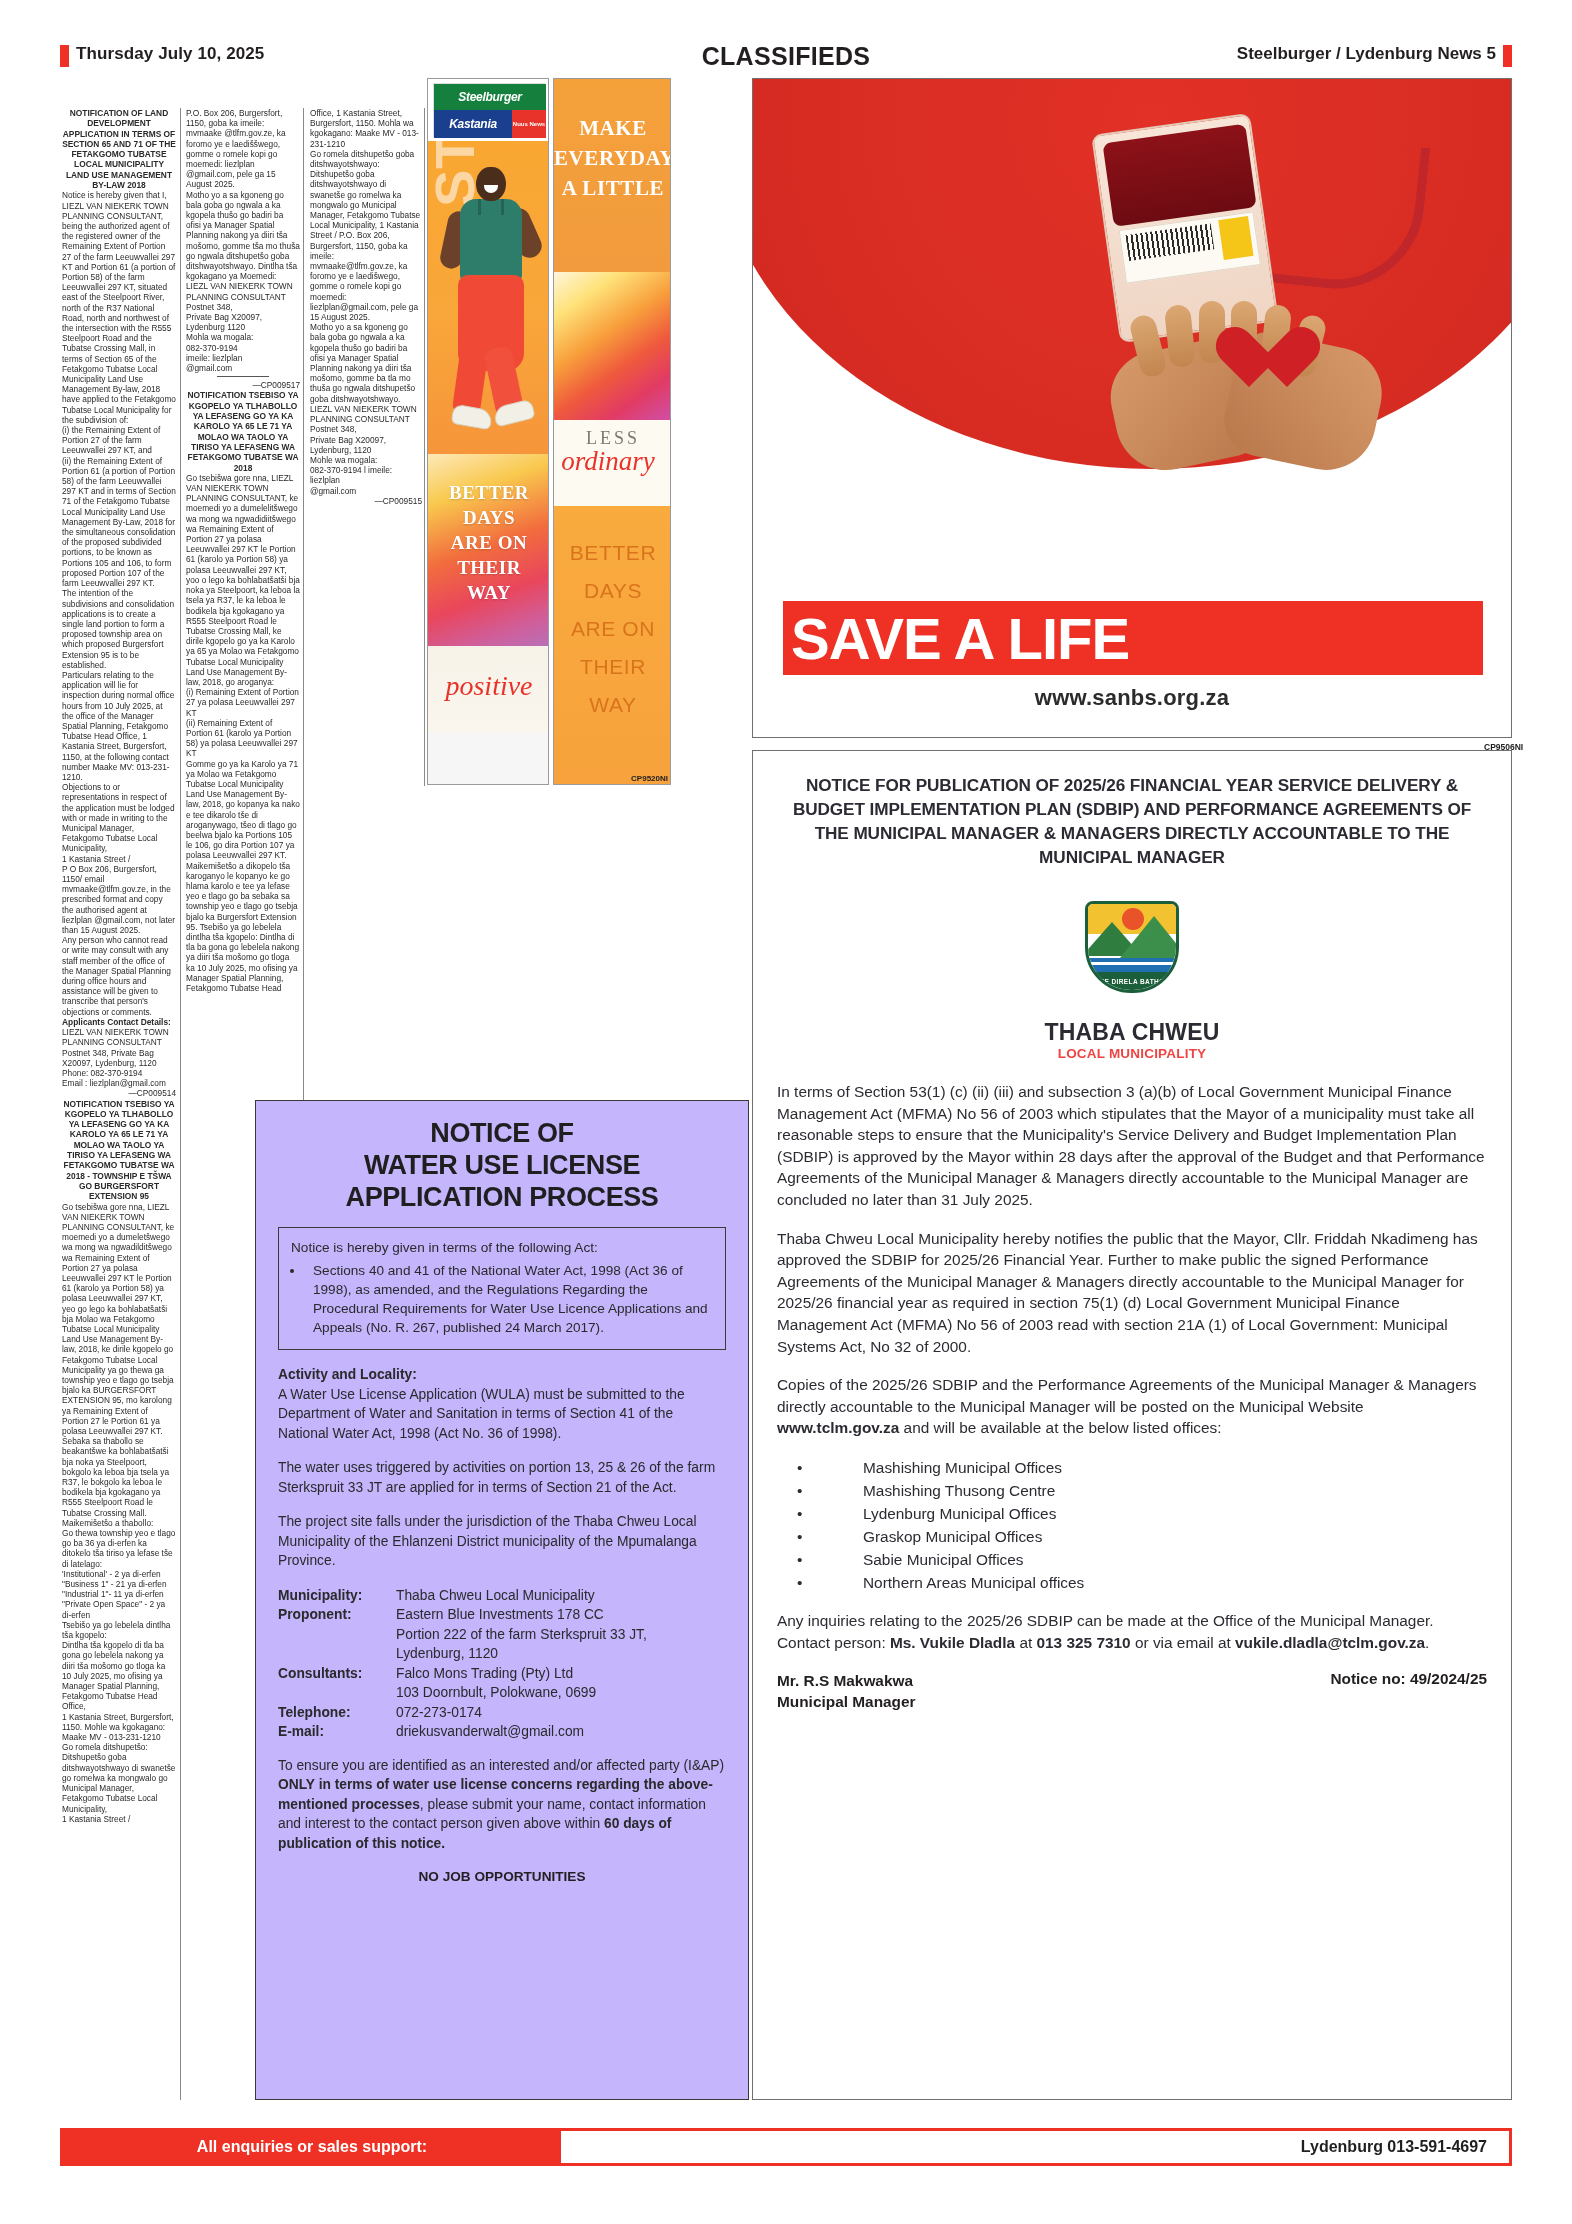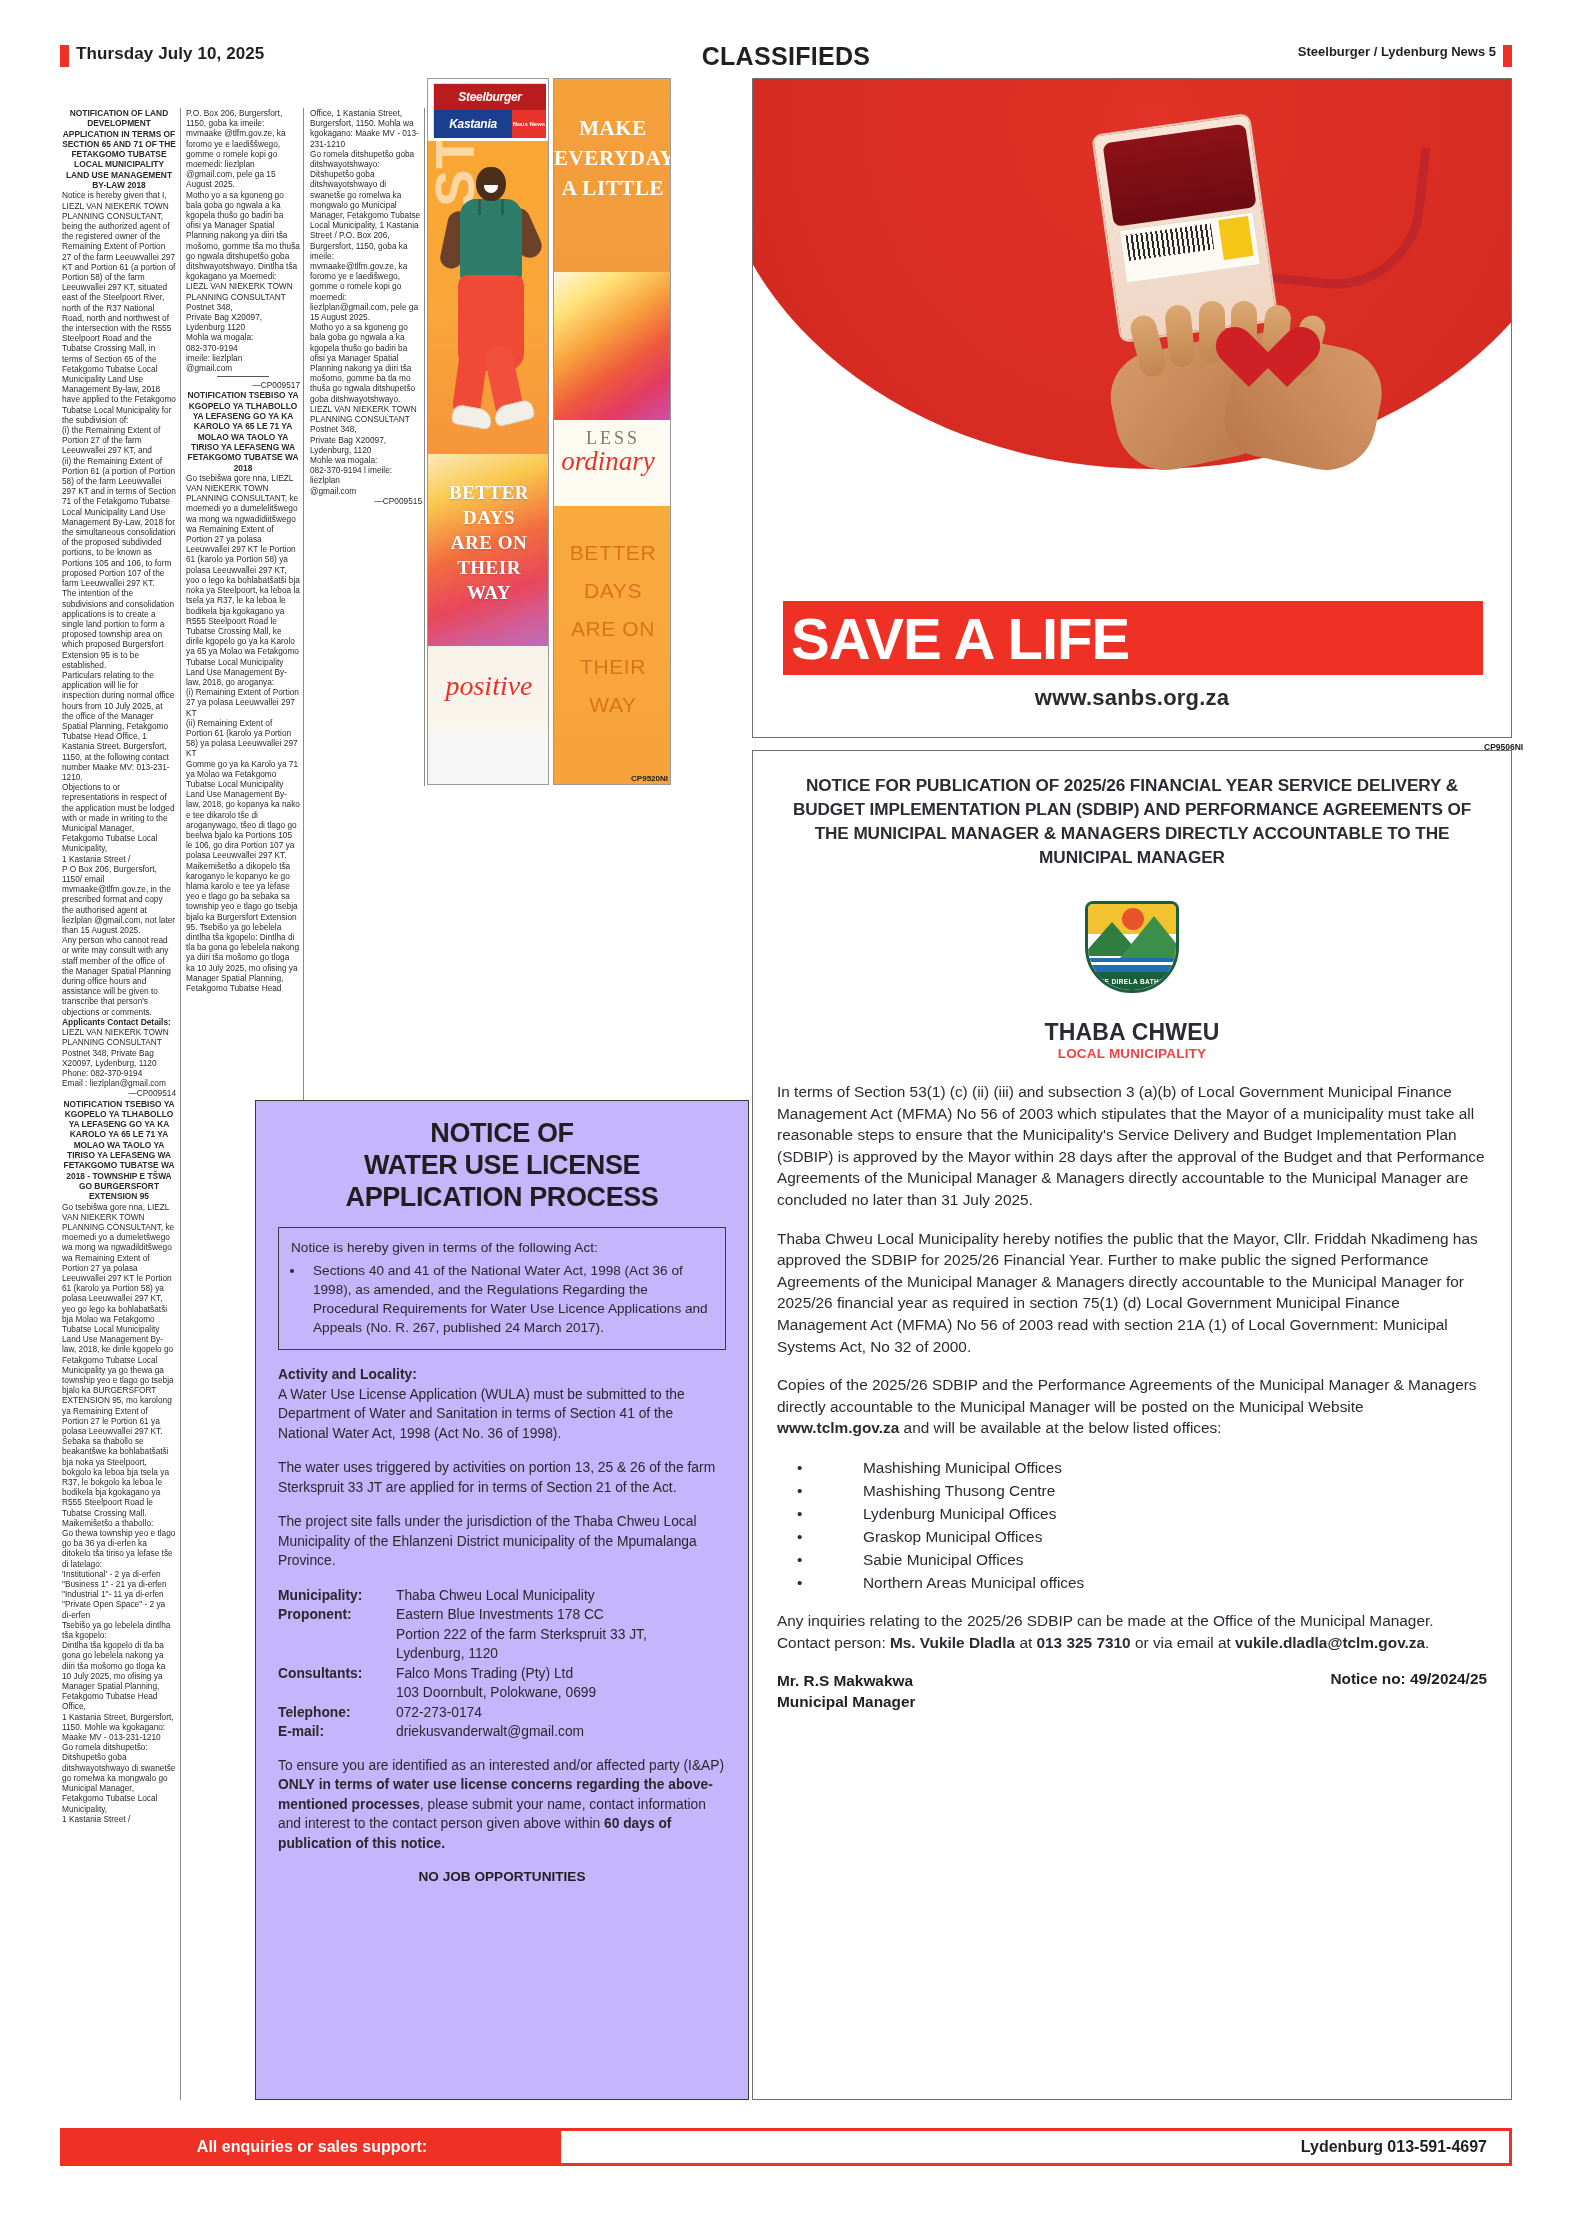--- a/index.html
+++ b/index.html
@@ -20,21 +20,21 @@
   .mh-date {
     position: absolute; left: 16px; top: 0px;
     font-size: 17px; font-weight: bold; letter-spacing: .1px;
   }
   .mh-title {
     position: absolute; left: 0; right: 0; top: -2px;
     text-align: center; font-size: 25px; font-weight: bold; letter-spacing: .3px;
   }
   .mh-pub {
     position: absolute; right: 16px; top: 0px;
-    font-size: 13px; font-weight: bold;
+    font-size: 17px; font-weight: bold;
   }
 
   
   .col-text {
     position: absolute;
     font-family: "Liberation Sans", sans-serif;
     font-size: 8.3px;
     line-height: 10.2px;
     color: #2a2a2a;
     text-align: left;
@@ -47,21 +47,21 @@
   .col-text .rule { display:block; width: 46%; margin: 3px auto 3px auto; border-top: 1px solid #555; }
   .col-text .ref { display:block; text-align: right; }
   .vrule { position: absolute; background: #8a8a8a; width: 1px; }
 
   
   .ad-stay { position: absolute; left: 427px; top: 78px; width: 122px; height: 707px;
              border: 1px solid #9a9a9a; overflow: hidden; }
   .stay-logo { position:absolute; left:0; top:0; width:122px; height:62px;
                background:#ffffff; display:flex; align-items:center; justify-content:center; }
   .stay-logo-inner{ width:112px; height:54px; background:#ffffff; border:1px solid #ddd; position:relative;}
-  .sl-red{ position:absolute; left:0; top:0; width:112px; height:26px; background:#b91c1c;
+  .sl-red{ position:absolute; left:0; top:0; width:112px; height:26px; background:#15803d;
            color:#fff; font-size:12px; font-weight:bold; font-style:italic;
            display:flex; align-items:center; justify-content:center; letter-spacing:-.3px;}
   .sl-blue{ position:absolute; left:0; top:26px; width:78px; height:28px; background:#1b3f8f;
             color:#fff; font-size:12px; font-weight:bold; font-style:italic;
             display:flex; align-items:center; justify-content:center; letter-spacing:-.3px;}
   .sl-nuus{ position:absolute; left:78px; top:26px; width:34px; height:28px; background:#e8332a;
             color:#fff; font-size:6px; font-weight:bold; line-height:9px; text-align:center;
             display:flex; align-items:center; justify-content:center;}
   .stay-photo{ position:absolute; left:0; top:62px; width:122px; height:313px;
                background: linear-gradient(180deg,#f9a732 0%, #f9a63a 55%, #f6953a 100%); overflow:hidden;}

